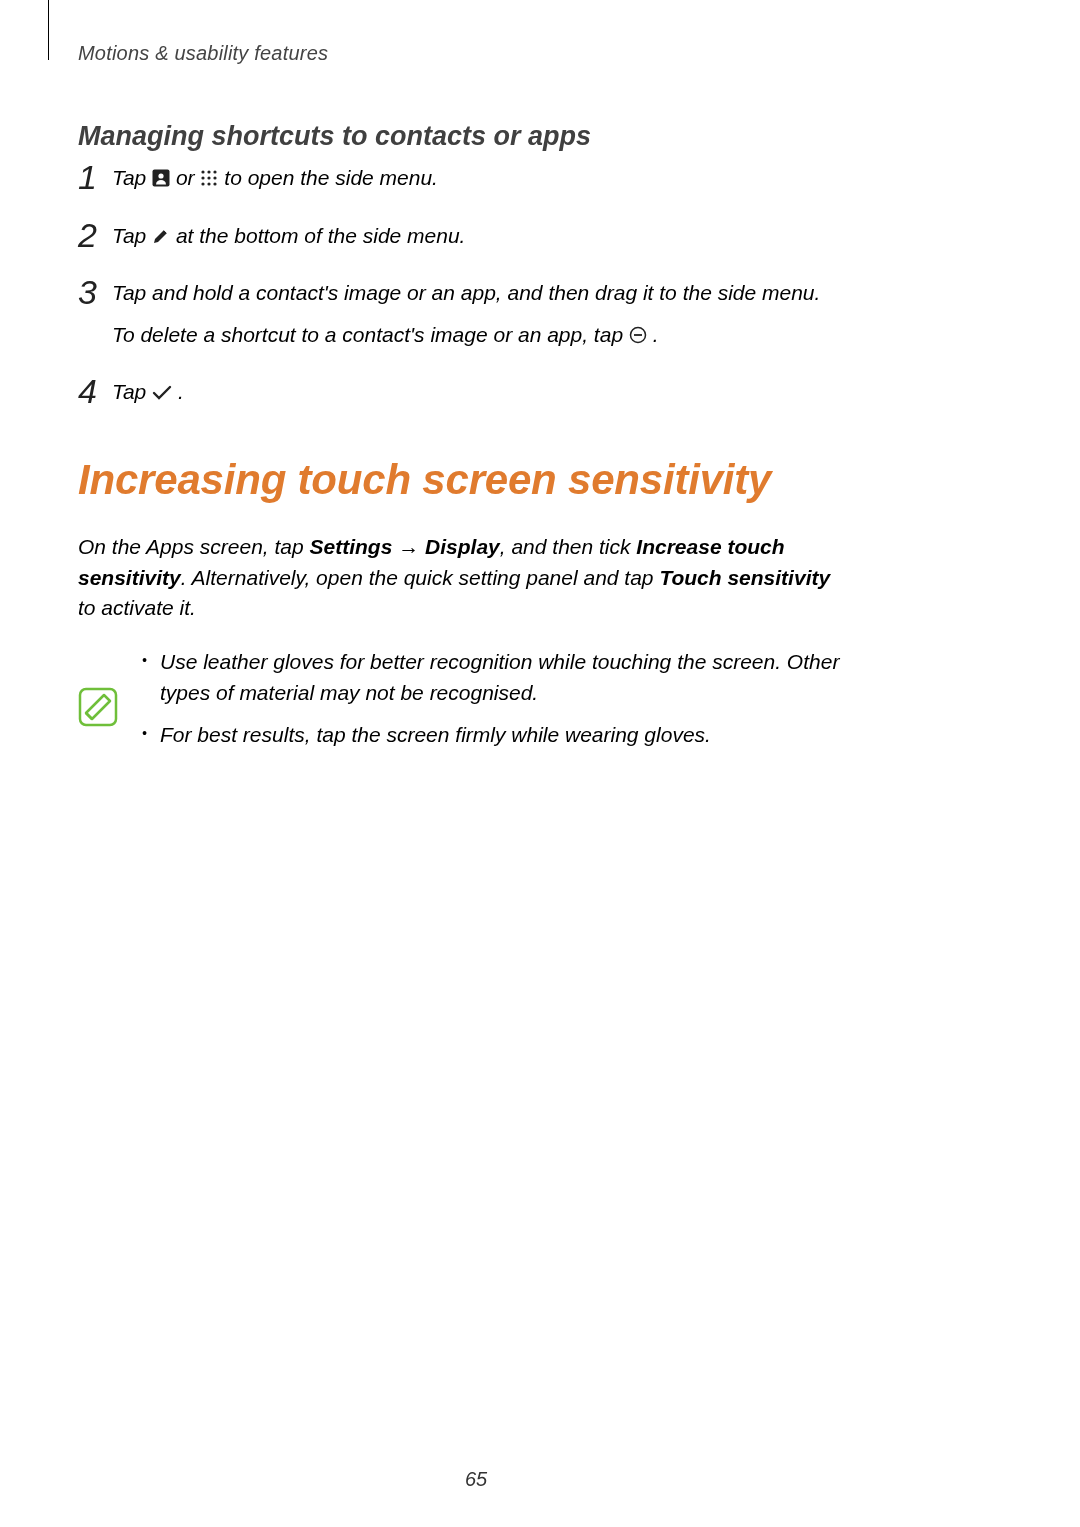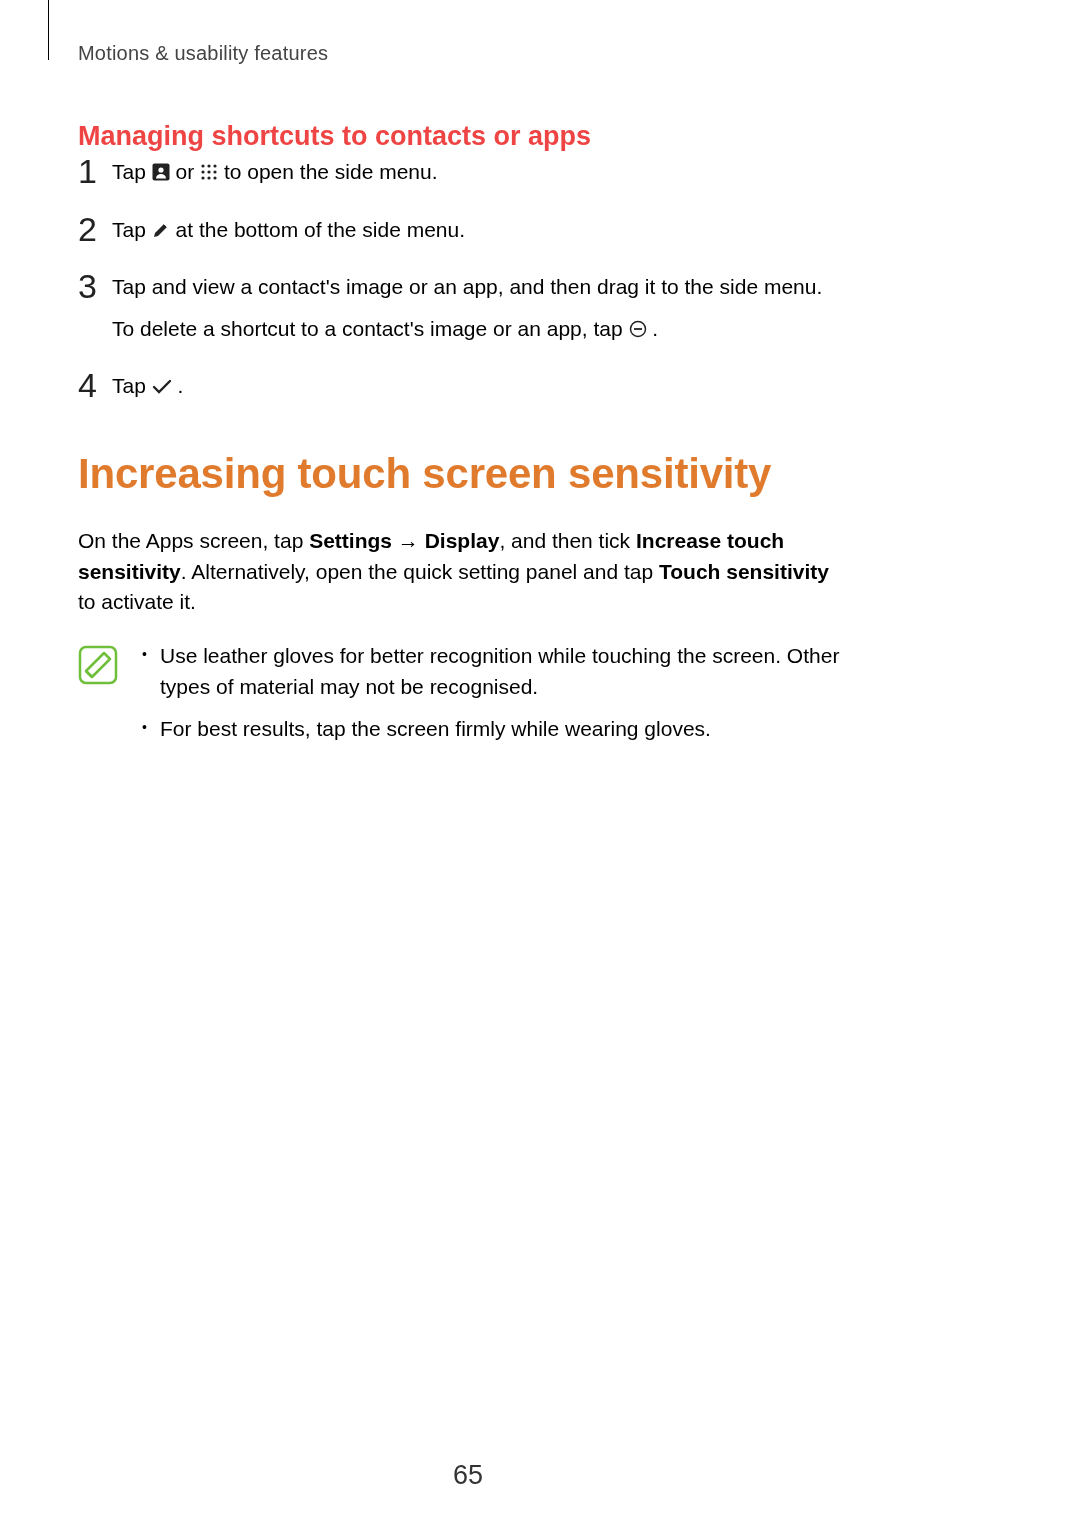--- a/index.html
+++ b/index.html
@@ -9,40 +9,41 @@
     background: #fff;
     font-family: "Segoe UI", "Helvetica Neue", Arial, sans-serif;
     color: #000;
     -webkit-font-smoothing: antialiased;
   }
   .page {
     position: relative;
     width: 928px;
     height: 1527px;
     padding: 42px 78px 0 78px;
+    font-style: italic;
   }
   .margin-rule {
     position: absolute;
     top: 0;
     left: 48px;
     width: 1px;
     height: 60px;
     background: #000;
   }
   .running-head {
     font-size: 20px;
     color: #444;
     margin-bottom: 56px;
     letter-spacing: 0.2px;
   }
   h2.subsection {
     font-size: 27px;
     font-weight: 700;
-    color: #ef4444;
-    margin-bottom: 2px;
+    color: #404040;
+    margin-bottom: 8px;
   }
   p.body {
     font-size: 21px;
     line-height: 1.45;
     color: #000;
     margin-bottom: 24px;
   }
   ol.steps {
     list-style: none;
     margin-bottom: 46px;
@@ -73,21 +74,21 @@
   }
   h1.section-title {
     font-size: 42px;
     font-weight: 700;
     color: #e07b2e;
     margin-bottom: 28px;
     letter-spacing: -0.2px;
   }
   .note-block {
     display: flex;
-    align-items: flex-start;
+    align-items: center;
     margin-top: 12px;
   }
   .note-icon {
     flex-shrink: 0;
     width: 40px;
     height: 40px;
     margin-right: 20px;
     margin-top: 4px;
   }
   .note-list {
@@ -105,24 +106,24 @@
     content: "•";
     position: absolute;
     left: 4px;
     top: 0;
     font-size: 14px;
     line-height: 1.9;
   }
   .page-num {
     position: absolute;
     bottom: 36px;
-    left: 4px;
+    left: 12px;
     width: 100%;
     text-align: center;
-    font-size: 27px;
+    font-size: 20px;
     color: #333;
   }
   .inline-icon {
     display: inline-block;
     vertical-align: -2px;
   }
   .bold { font-weight: 700; margin-top: 40px; }
 </style>
 </head>
 <body>
@@ -175,21 +176,21 @@
             <path d="M12 3l3 3" stroke="#fff" stroke-width="0.8"></path>
           </svg>
         </span>
         <span> at the bottom of the side menu.</span>
       </span>
     </li>
 
     <li>
       <span class="num">3</span>
       <span class="step-body">
-        <span>Tap and view a contact's image or an app, and then drag it to the side menu.</span>
+        <span>Tap and hold a contact's image or an app, and then drag it to the side menu.</span>
         <span class="line2">
           <span>To delete a shortcut to a contact's image or an app, tap </span>
           <span class="inline-icon">
             <svg width="18" height="18" viewBox="0 0 18 18">
               <circle cx="9" cy="9" r="7.5" fill="none" stroke="#222" stroke-width="1.5"></circle>
               <line x1="5" y1="9" x2="13" y2="9" stroke="#222" stroke-width="1.8"></line>
             </svg>
           </span>
           <span>.</span>
         </span>

